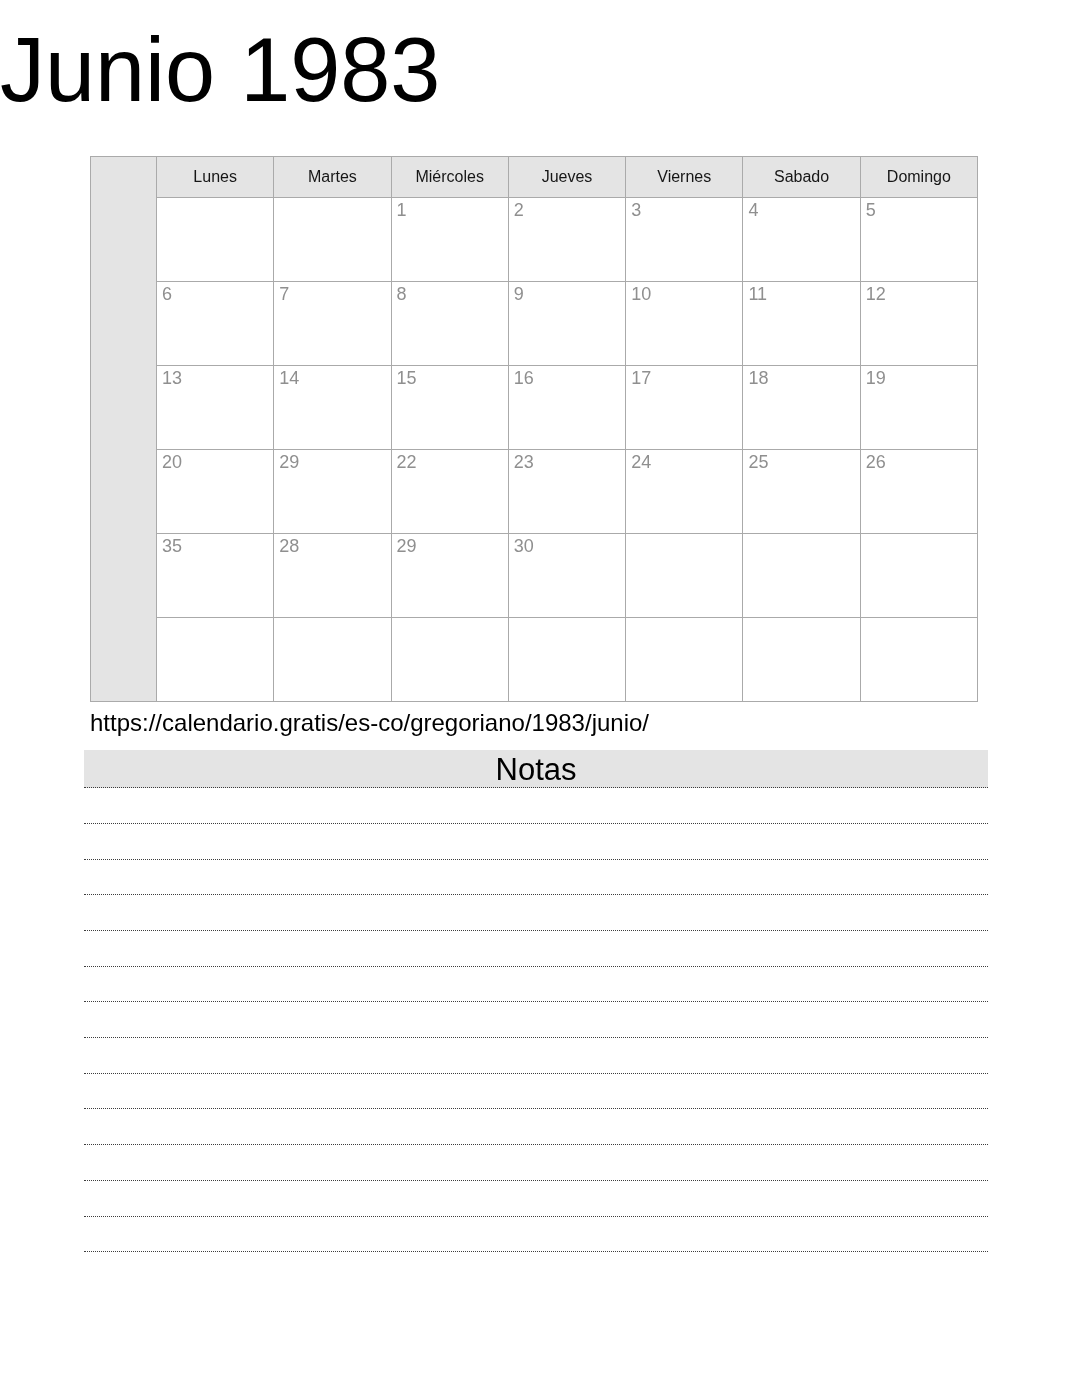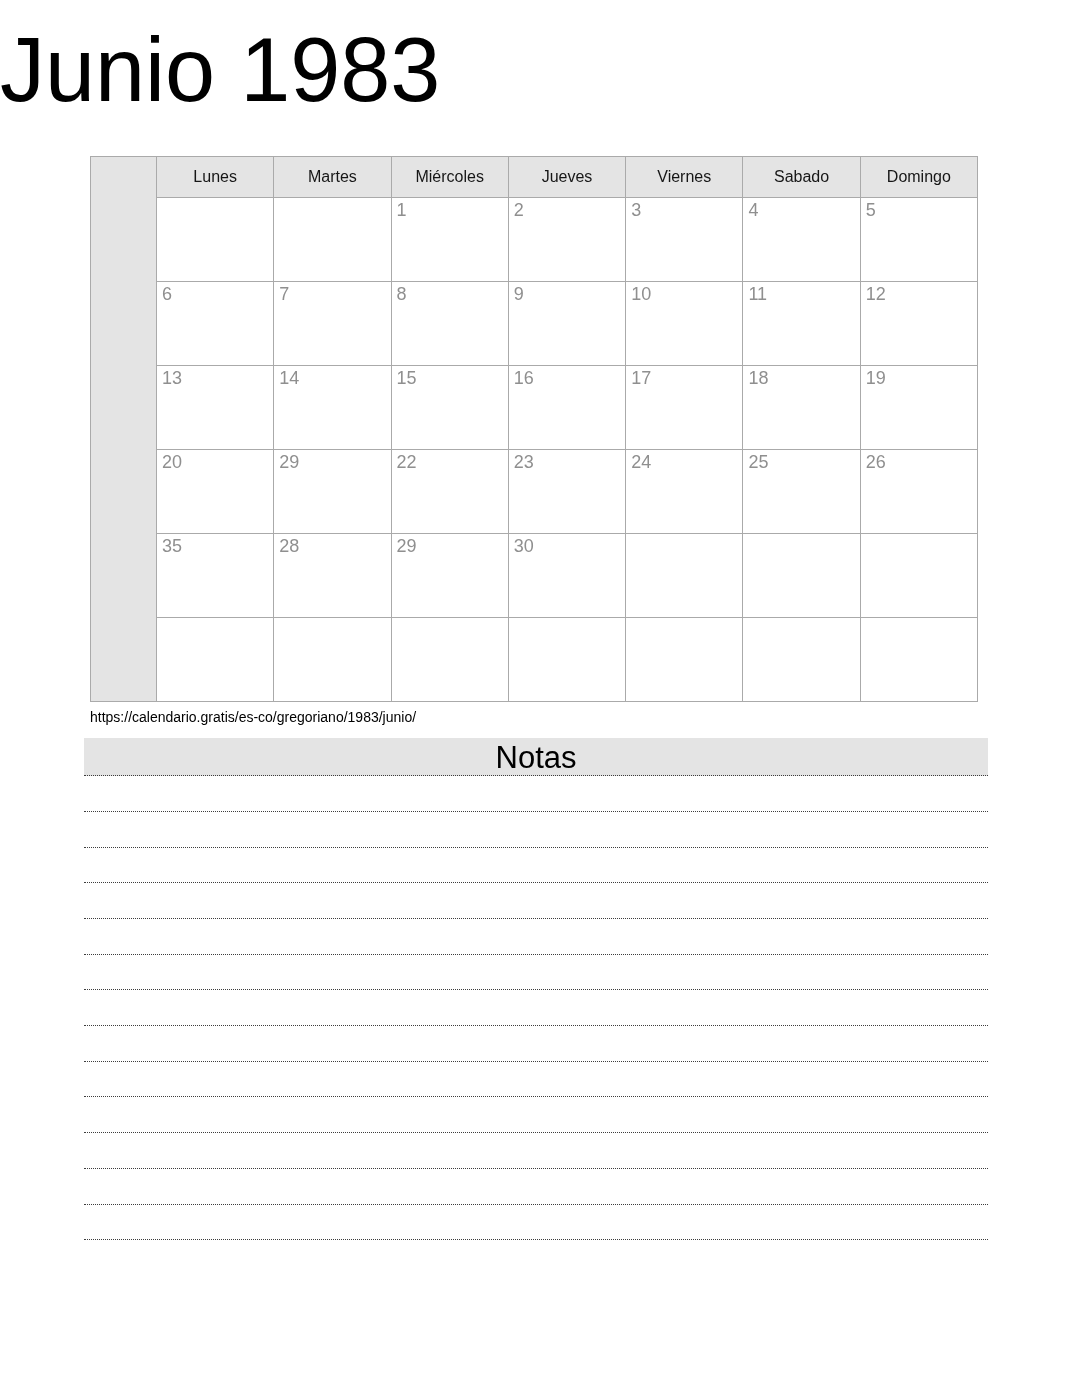--- a/index.html
+++ b/index.html
@@ -62,21 +62,21 @@
     height:84px;
     vertical-align:top;
     text-align:left;
     font-size:18px;
     color:var(--day-num);
     padding:2px 0 0 5px;
     background:#fff;
   }
   .source-url{
     margin:7px 0 0 6px;
-    font-size:14px;
+    font-size:24px;
     color:#000;
     letter-spacing:0;
   }
   .notes{
     margin-top:13px;
   }
   .notes-header{
     height:38px;
     background:var(--gray-bg);
     border-bottom:1px dotted var(--dot);

